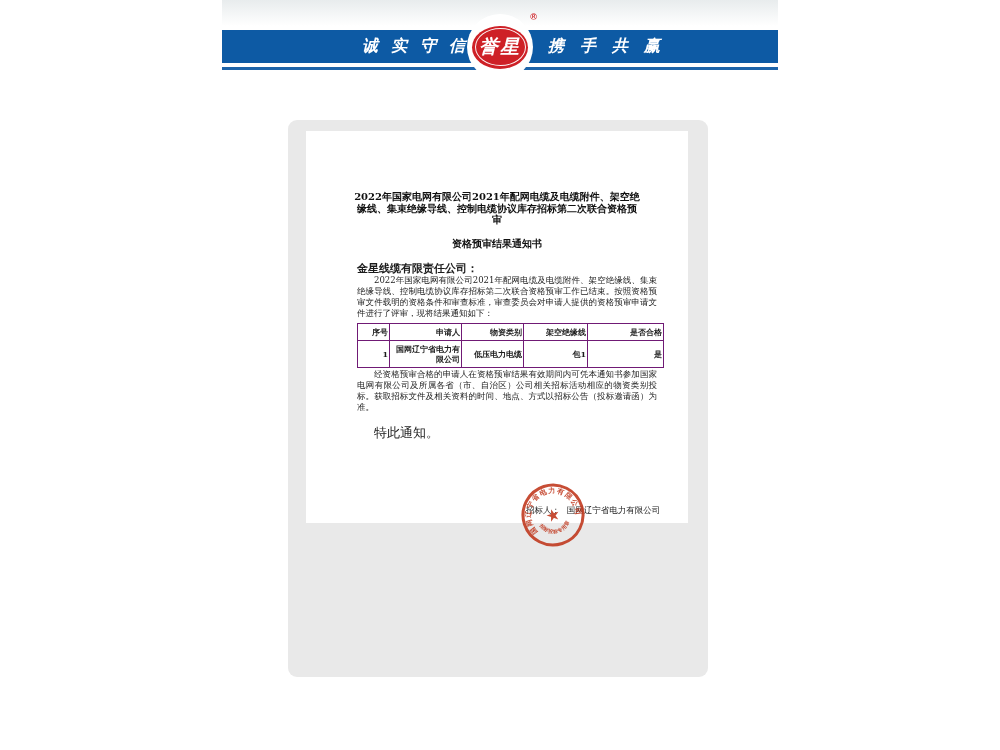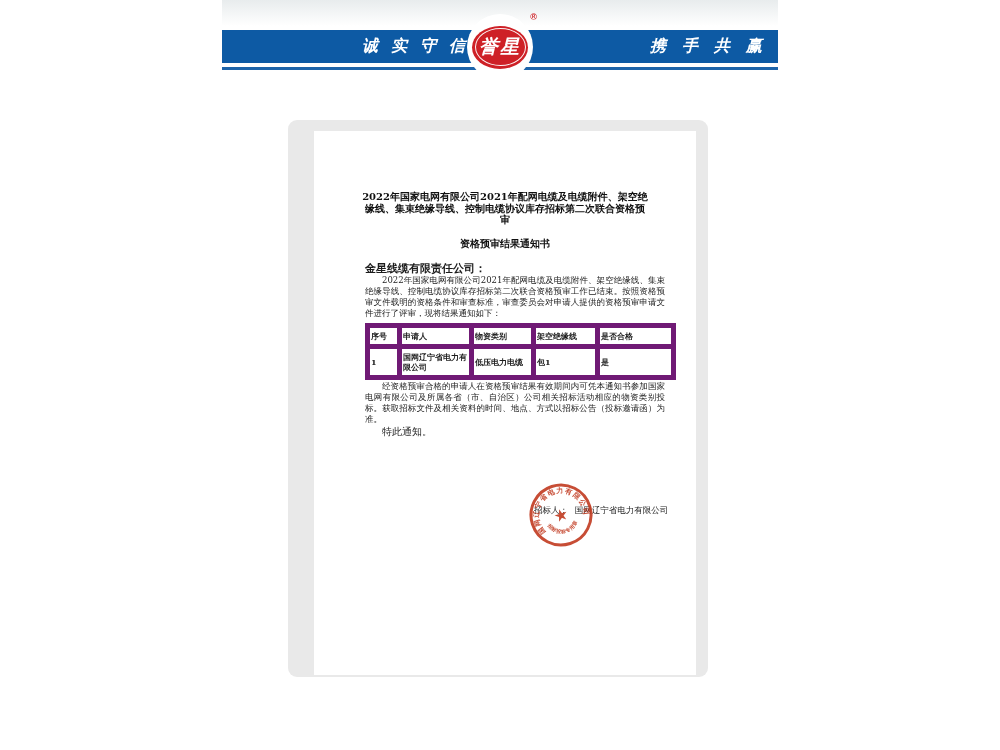--- a/index.html
+++ b/index.html
@@ -12,56 +12,56 @@
   .column { position:absolute; left:222px; top:0; width:556px; height:750px; background:#fff; }
   .column-topfade { position:absolute; left:0; top:0; width:556px; height:26px;
     background:linear-gradient(180deg,#e8eced 0%, rgba(255,255,255,0) 100%); }
 
   
   .banner { position:absolute; left:0; top:30px; width:556px; height:33px;
     background:#0d5aa4; display:flex; align-items:center; justify-content:space-between; }
   .slogan { color:#ffffff; font-family:"DejaVu Serif", serif; font-style:italic;
     font-weight:bold; font-size:16px; white-space:nowrap; }
   .slogan-left  { margin-left:140px; letter-spacing:13px; }
-  .slogan-right { letter-spacing:16px; }
+  .slogan-right { margin-right:102px; letter-spacing:16px; }
 
   
   .rule { position:absolute; left:0; top:67px; width:556px; height:3px; background:#1d64aa; }
 
   
   .logo-wrap { position:absolute; left:50%; top:-16px; transform:translateX(-50%);
     width:66px; height:66px; background:#ffffff; border-radius:50%; z-index:3;
     display:flex; align-items:center; justify-content:center; }
   .logo-oval { position:relative; width:56px; height:43px; background:#ce2026;
     border-radius:50%; display:flex; align-items:center; justify-content:center; }
   .logo-oval::after { content:""; position:absolute; inset:2.5px;
     border:1px solid rgba(255,255,255,.95); border-radius:50%; }
   .logo-text { color:#fff; font-size:19px; font-weight:bold; font-style:italic;
     font-family:"DejaVu Serif", serif; letter-spacing:2px; z-index:1; }
   .reg-mark { position:absolute; top:-2px; right:-4px; color:#ce2026; font-size:9px; font-weight:bold; }
 
   
   .doc-frame { position:absolute; left:66px; top:120px; width:420px; height:557px;
     background:#e9e9e9; border-radius:9px; }
-  .doc-page { position:absolute; left:26px; top:11px; width:382px; height:544px;
+  .doc-page { position:absolute; left:18px; top:11px; width:382px; height:392px;
     background:#ffffff; color:#1c1c1c; font-family:"DejaVu Serif", serif; }
 
   .doc-title { margin:60px auto 0 auto; width:288px; text-align:center;
     font-size:10px; font-weight:bold; line-height:11.5px; color:#111; }
   .doc-subtitle { margin:12px auto; width:288px; text-align:center;
     font-size:10px; font-weight:bold; line-height:11.5px; color:#111; }
 
   .doc-body { margin:14px 31px 0 51px; width:300px; }
   .addressee { font-size:11px; line-height:11px; font-weight:bold; }
   .para { font-size:8.5px; line-height:11px; text-indent:17px; text-align:justify; margin-top:1px; }
-  .closing { font-size:10px; line-height:11px; text-indent:17px; margin-top:1px; }
+  .closing { font-size:13px; line-height:11px; text-indent:17px; margin-top:14px; }
 
   table.result { border-collapse:collapse; width:306px; margin-top:4px;
     font-size:8px; table-layout:fixed; }
-  table.result th, table.result td { border:5px solid #701a75; text-align:left;
+  table.result th, table.result td { border:1px solid #701a75; text-align:right;
     vertical-align:middle; padding:2px 1px; font-weight:bold; line-height:10px;margin-left:11px; }
   table.result th { height:12px; }
   table.result td { height:22px; }
   .c0{width:32px;} .c1{width:72px;} .c2{width:62px;} .c3{width:64px;} .c4{width:76px;}
 
   .signature { position:absolute; left:220px; top:374px; font-size:8.5px;
     color:#222; white-space:nowrap; z-index:1; }
   .signature .sig-label { margin-right:4px; }
 
   .stamp { position:absolute; left:192px; top:329px; width:110px; height:110px;

